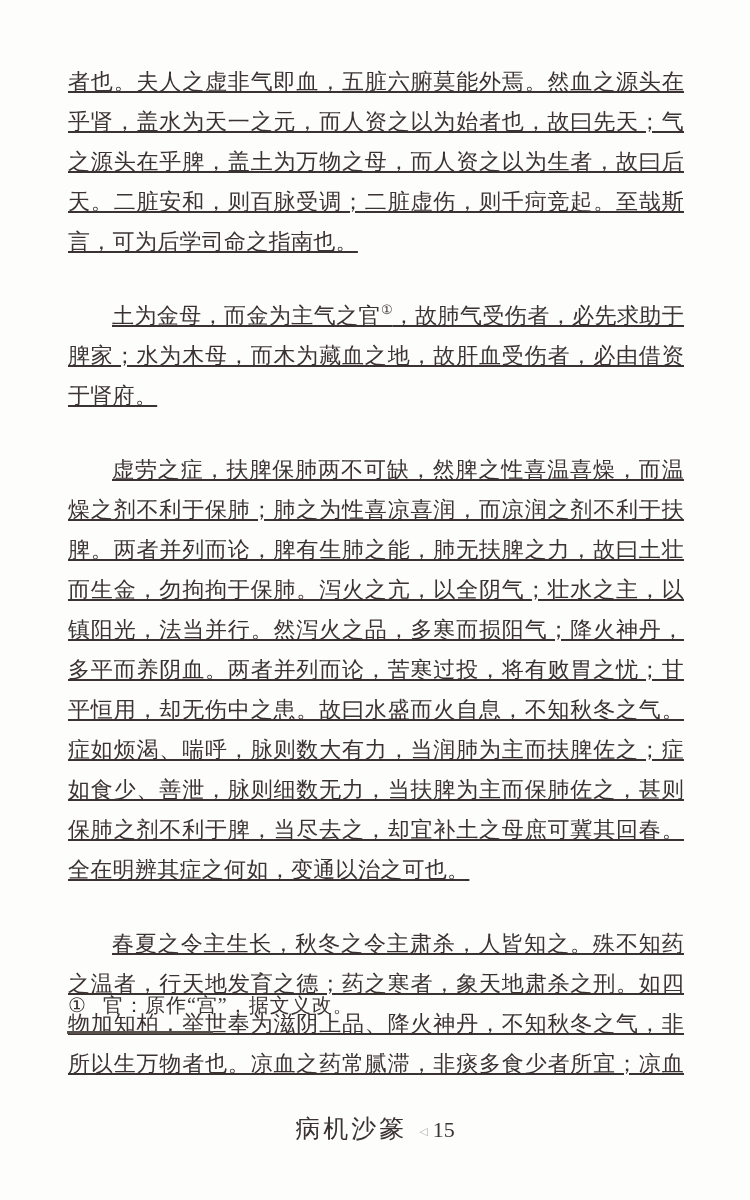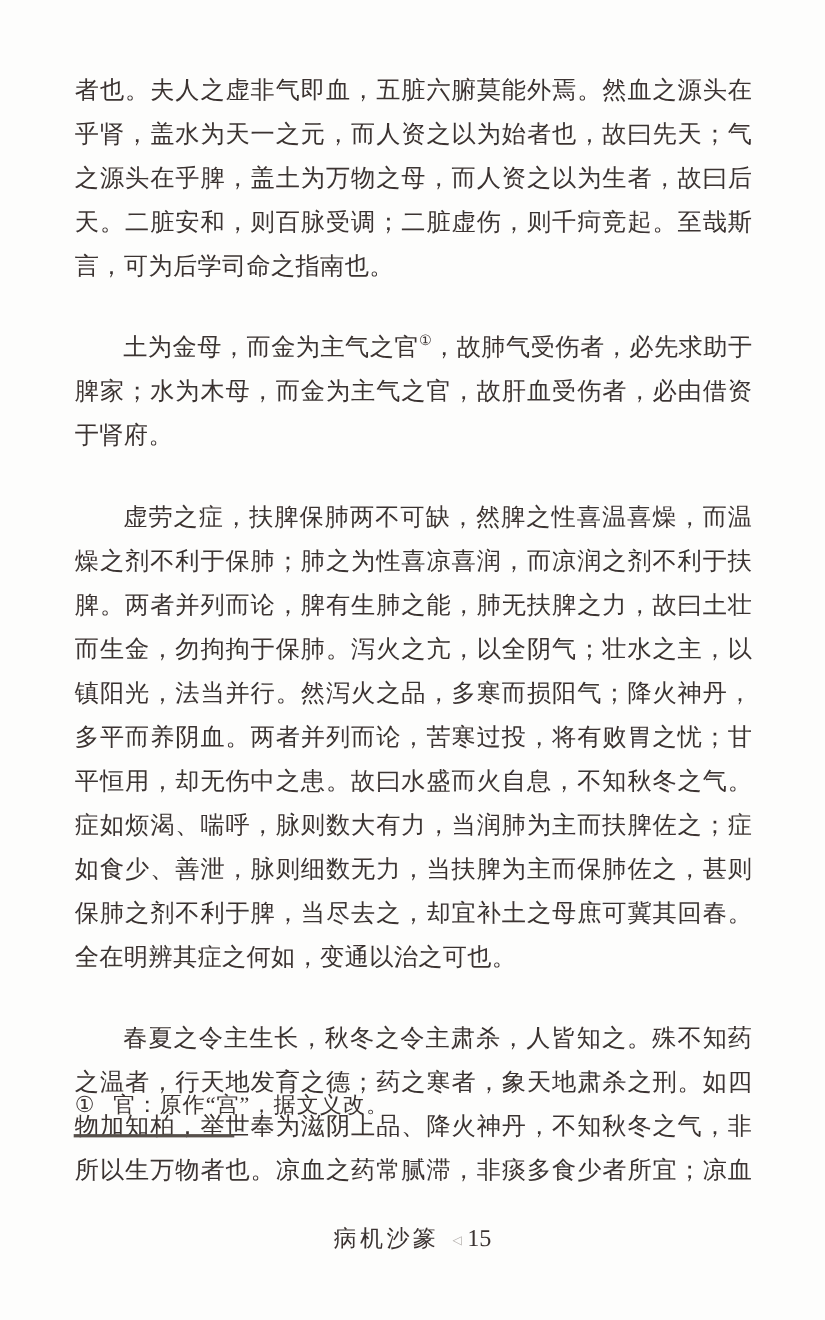--- a/index.html
+++ b/index.html
@@ -26,20 +26,21 @@
     width: 616px;
   }
   .line {
     height: 40px;
     line-height: 40px;
     font-size: 22px;
     text-align: justify;
     text-align-last: justify;
     text-justify: inter-character;
     letter-spacing: 0.3px;
+    text-decoration: underline;
   }
   .line.indent {
     padding-left: 44px;
     margin-top: 34px;
   }
   .line.para-end {
     text-align-last: left;
   }
   sup.fn-ref {
     font-size: 13px;
@@ -69,21 +70,21 @@
   }
   .page-footer {
     position: absolute;
     left: 0;
     top: 1112px;
     width: 750px;
     text-align: center;
     white-space: nowrap;
   }
   .footer-title {
-    font-size: 21px;
+    font-size: 25px;
     letter-spacing: 3px;
     text-align: right;
   }
   .footer-marker {
     font-size: 11px;
     color: #b3aeab;
     margin: 0 5px 0 12px;
     vertical-align: 2px;
   }
   .footer-page {
@@ -95,21 +96,21 @@
 
 <div class="page">
 
   <main class="text-block" id="text-lines">
       <div class="line">者也。夫人之虚非气即血，五脏六腑莫能外焉。然血之源头在</div>
       <div class="line">乎肾，盖水为天一之元，而人资之以为始者也，故曰先天；气</div>
       <div class="line">之源头在乎脾，盖土为万物之母，而人资之以为生者，故曰后</div>
       <div class="line">天。二脏安和，则百脉受调；二脏虚伤，则千疴竞起。至哉斯</div>
       <div class="line para-end">言，可为后学司命之指南也。</div>
       <div class="line indent"><span>土为金母，而金为主气之官</span><sup class="fn-ref">①</sup><span>，故肺气受伤者，必先求助于</span></div>
-      <div class="line">脾家；水为木母，而金为主气之官，故肝血受伤者，必由借资</div>
+      <div class="line">脾家；水为木母，而木为藏血之地，故肝血受伤者，必由借资</div>
       <div class="line para-end">于肾府。</div>
       <div class="line indent">虚劳之症，扶脾保肺两不可缺，然脾之性喜温喜燥，而温</div>
       <div class="line">燥之剂不利于保肺；肺之为性喜凉喜润，而凉润之剂不利于扶</div>
       <div class="line">脾。两者并列而论，脾有生肺之能，肺无扶脾之力，故曰土壮</div>
       <div class="line">而生金，勿拘拘于保肺。泻火之亢，以全阴气；壮水之主，以</div>
       <div class="line">镇阳光，法当并行。然泻火之品，多寒而损阳气；降火神丹，</div>
       <div class="line">多平而养阴血。两者并列而论，苦寒过投，将有败胃之忧；甘</div>
       <div class="line">平恒用，却无伤中之患。故曰水盛而火自息，不知秋冬之气。</div>
       <div class="line">症如烦渴、喘呼，脉则数大有力，当润肺为主而扶脾佐之；症</div>
       <div class="line">如食少、善泄，脉则细数无力，当扶脾为主而保肺佐之，甚则</div>

